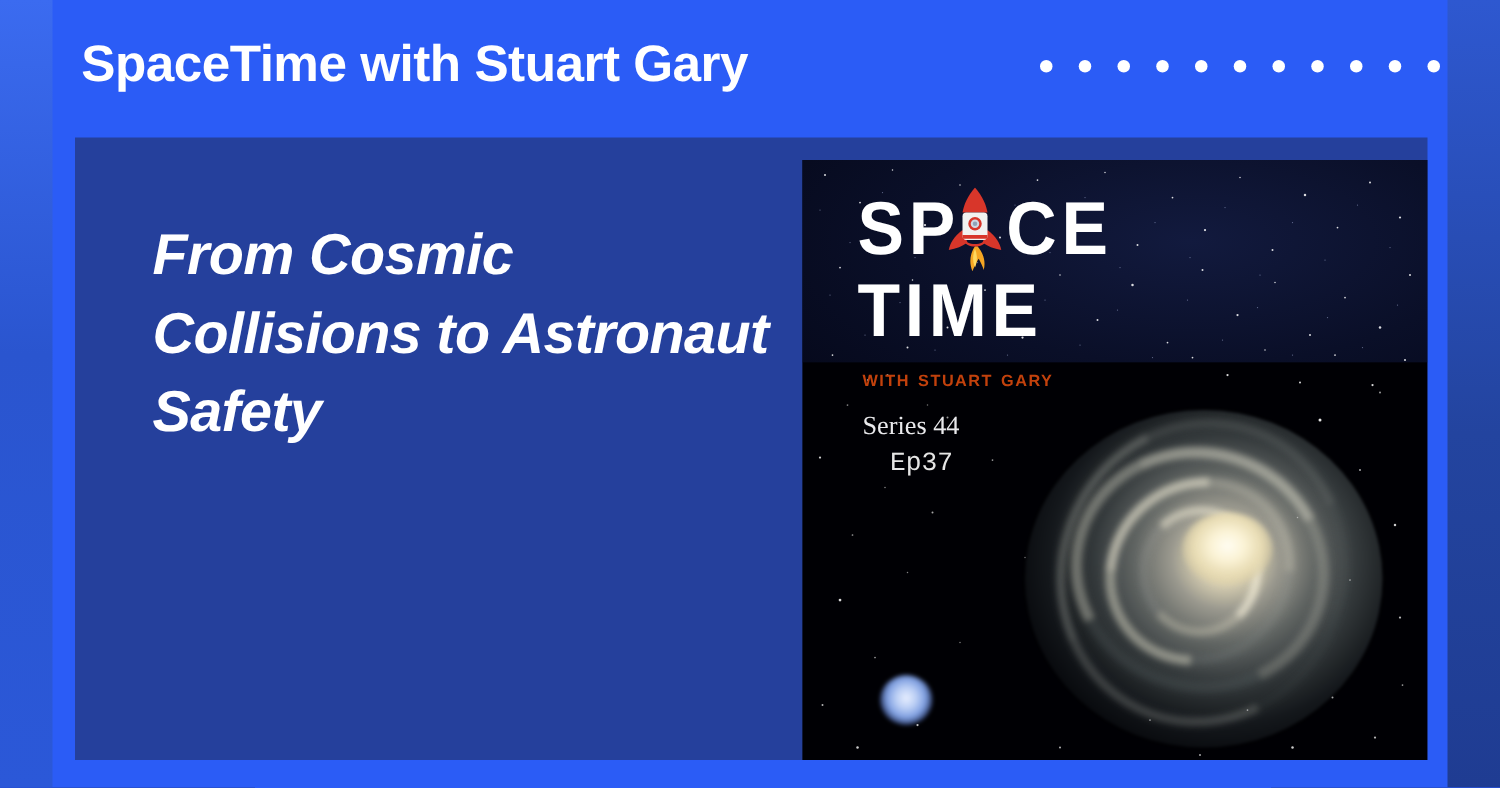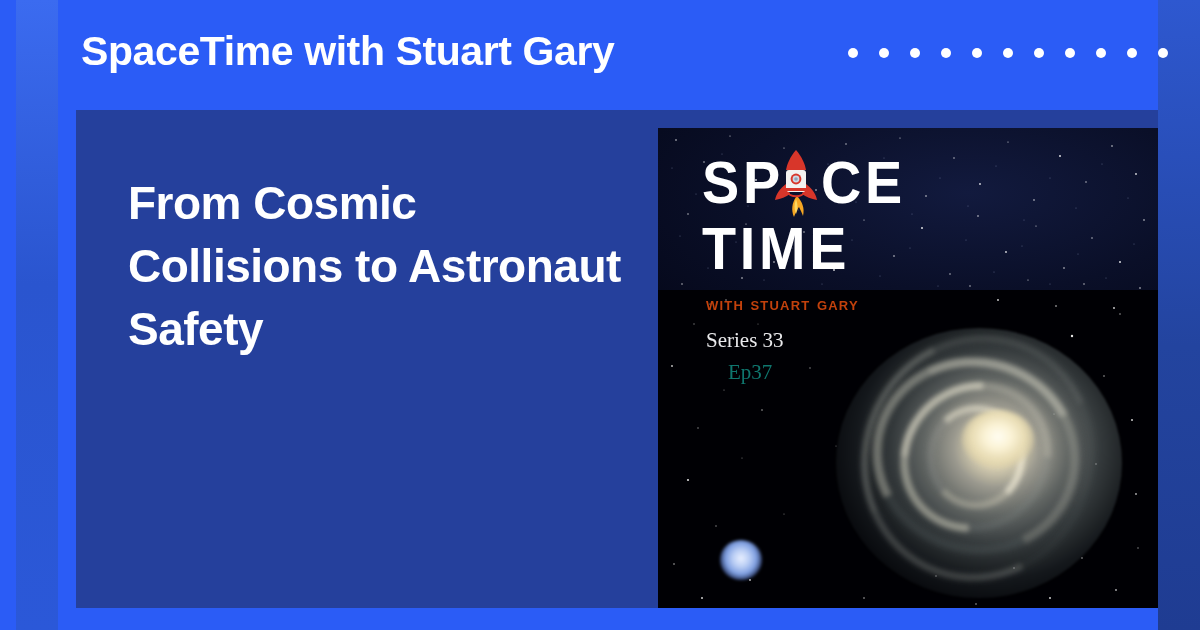--- a/index.html
+++ b/index.html
@@ -15,21 +15,20 @@
     background: #2b5cf6;
     position: relative;
   }
 
   
   .stage {
     position: absolute;
     inset: 0;
     background: #2b5cf6;
     overflow: hidden;
-    margin-left: 16px;
   }
 
   .edge-left {
     position: absolute;
     left: 0; top: 0;
     width: 42px; height: 630px;
     background: linear-gradient(180deg, #3b6bf0 0%, #2a55cf 45%, #2b58d8 100%);
   }
   .edge-right {
     position: absolute;
@@ -79,23 +78,24 @@
     left: 60px;
     top: 110px;
     width: 1082px;
     height: 498px;
     background: #25409c;
     overflow: hidden;
   }
 
   .card-text {
     position: absolute;
-    left: 52px;
+    left: 62px;
     top: 62px;
     width: 500px;
+    font-style: italic;
   }
 
   .episode-title {
     font-size: 46px;
     line-height: 63px;
     font-weight: bold;
     color: #ffffff;
     letter-spacing: -0.5px;
   }
 
@@ -252,22 +252,22 @@
     font-size: 21px;
     color: #e9e9ec;
     font-family: "Liberation Serif", serif;
     white-space: nowrap;
   }
   .art-ep {
     position: absolute;
     left: 70px;
     top: 232px;
     font-size: 21px;
-    color: #0f766e;
-    font-family: Liberation Serif, serif;
+    color: #e5e5e5;
+    font-family: Liberation Mono, monospace;
     white-space: nowrap;
   }
 
   
   .rocket {
     position: absolute;
     left: 115px;
     top: 22px;
     width: 46px;
     height: 68px;
@@ -472,19 +472,19 @@
           <circle cx="23" cy="29" r="3.4" fill="#cfd8e3"></circle>
           <circle cx="23" cy="29" r="1.8" fill="#8fa3b8"></circle>
 
           <path d="M13 40 C17 47 29 47 33 40 L33 42 C29 49 17 49 13 42 Z" fill="#d8362a"></path>
           <rect x="13" y="38" width="20" height="3" fill="#d8362a"></rect>
         </svg>
 
         <div class="art-time">TIME</div>
 
         <div class="art-with">with Stuart Gary</div>
-        <div class="art-series">Series 33</div>
+        <div class="art-series">Series 44</div>
         <div class="art-ep">Ep37</div>
       </div>
 
     </div>
   </div>
 </div>
 
 </body></html>

